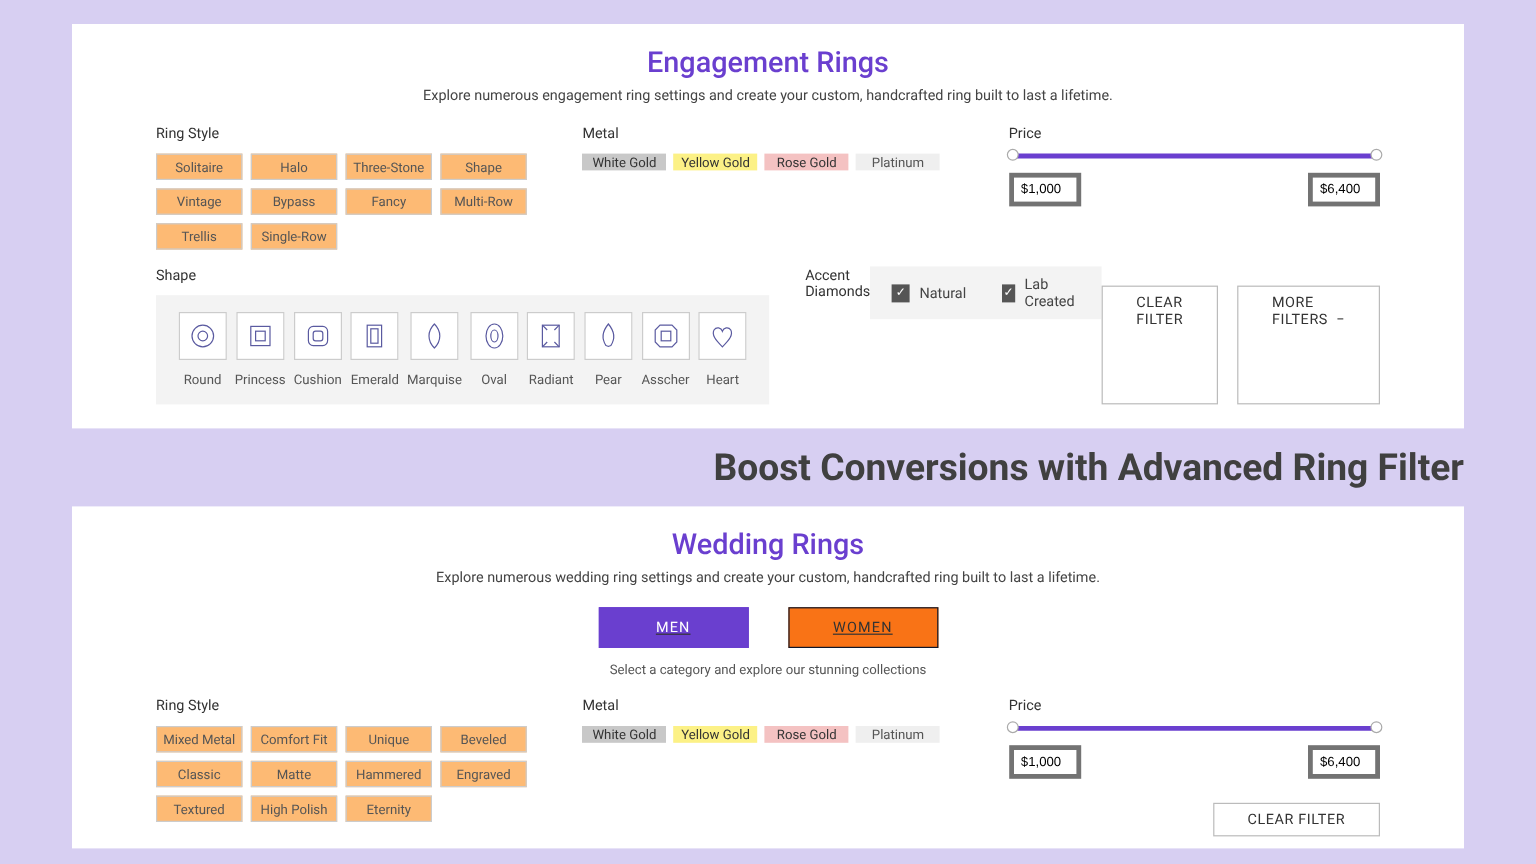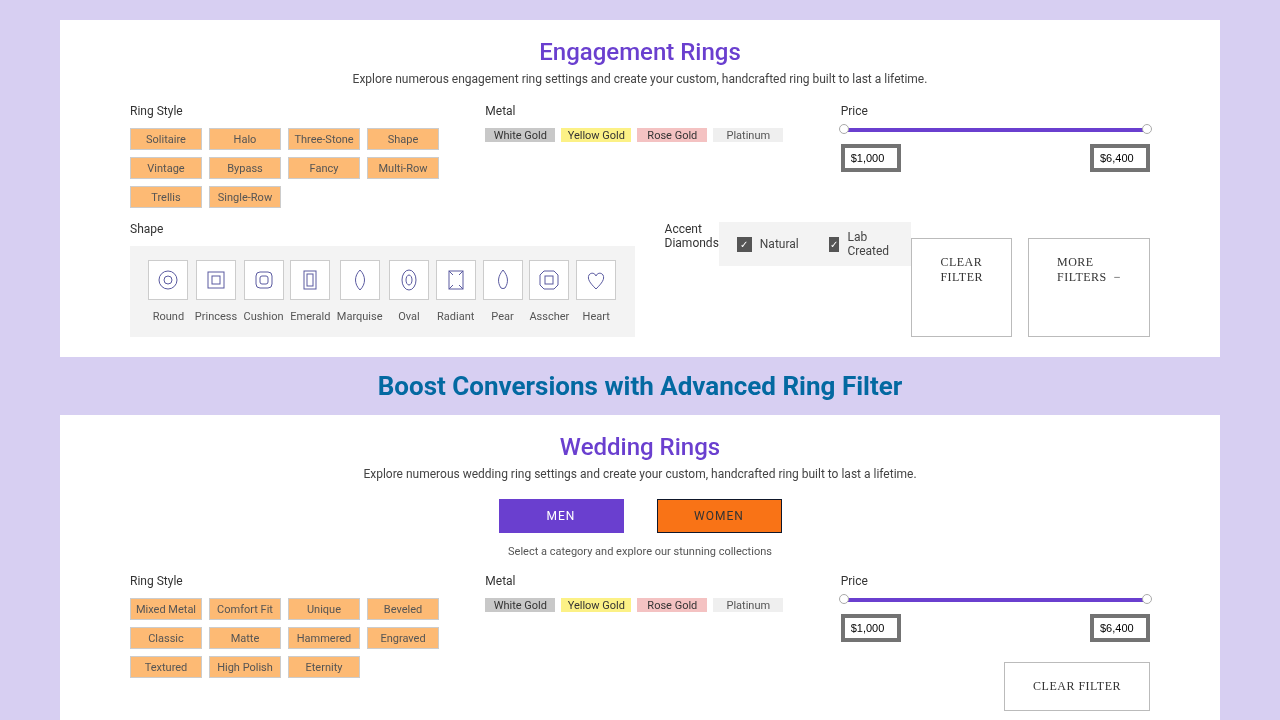--- a/index.html
+++ b/index.html
@@ -138,35 +138,34 @@
     display: flex;
     align-items: center;
     justify-content: center;
     color: #fff;
     font-size: 10px;
   }
   .action-row { display: flex; gap: 16px; margin-top: 16px; justify-content: flex-end; }
   .action-btn {
     border: 1px solid #bbb;
     background: #fff;
-    padding: 16px 28px;
+    padding: 6px 28px;
     font-size: 12px;
     letter-spacing: 0.5px;
     cursor: pointer;
     color: #333;
-    font-family: Liberation Serif, serif;
   }
   .caption {
-    text-align: center;
-    font-size: 26px;
+    text-align: right;
+    font-size: 31px;
     font-weight: 700;
-    color: #0369a1;
+    color: #404040;
     margin: 14px 0;
   }
-  .gender-row { display: flex; gap: 16px; justify-content: center; margin-bottom: 12px; }
+  .gender-row { display: flex; gap: 16px; justify-content: center; margin-bottom: 12px; text-decoration: underline; }
   .gender-btn {
     width: 125px; height: 34px;
     display: flex; align-items: center; justify-content: center;
     font-size: 12px;
     letter-spacing: 1px;
     cursor: pointer;
   }
   .gender-active { background: #6A3FCF; color: #fff; border: 1px solid #6A3FCF; }
   .gender-inactive { background: #f97316; color: #333; border: 1px solid #0f172a; margin-left: 17px; }
   .category-note { text-align: center; font-size: 11px; color: #555; margin-bottom: 16px; }

